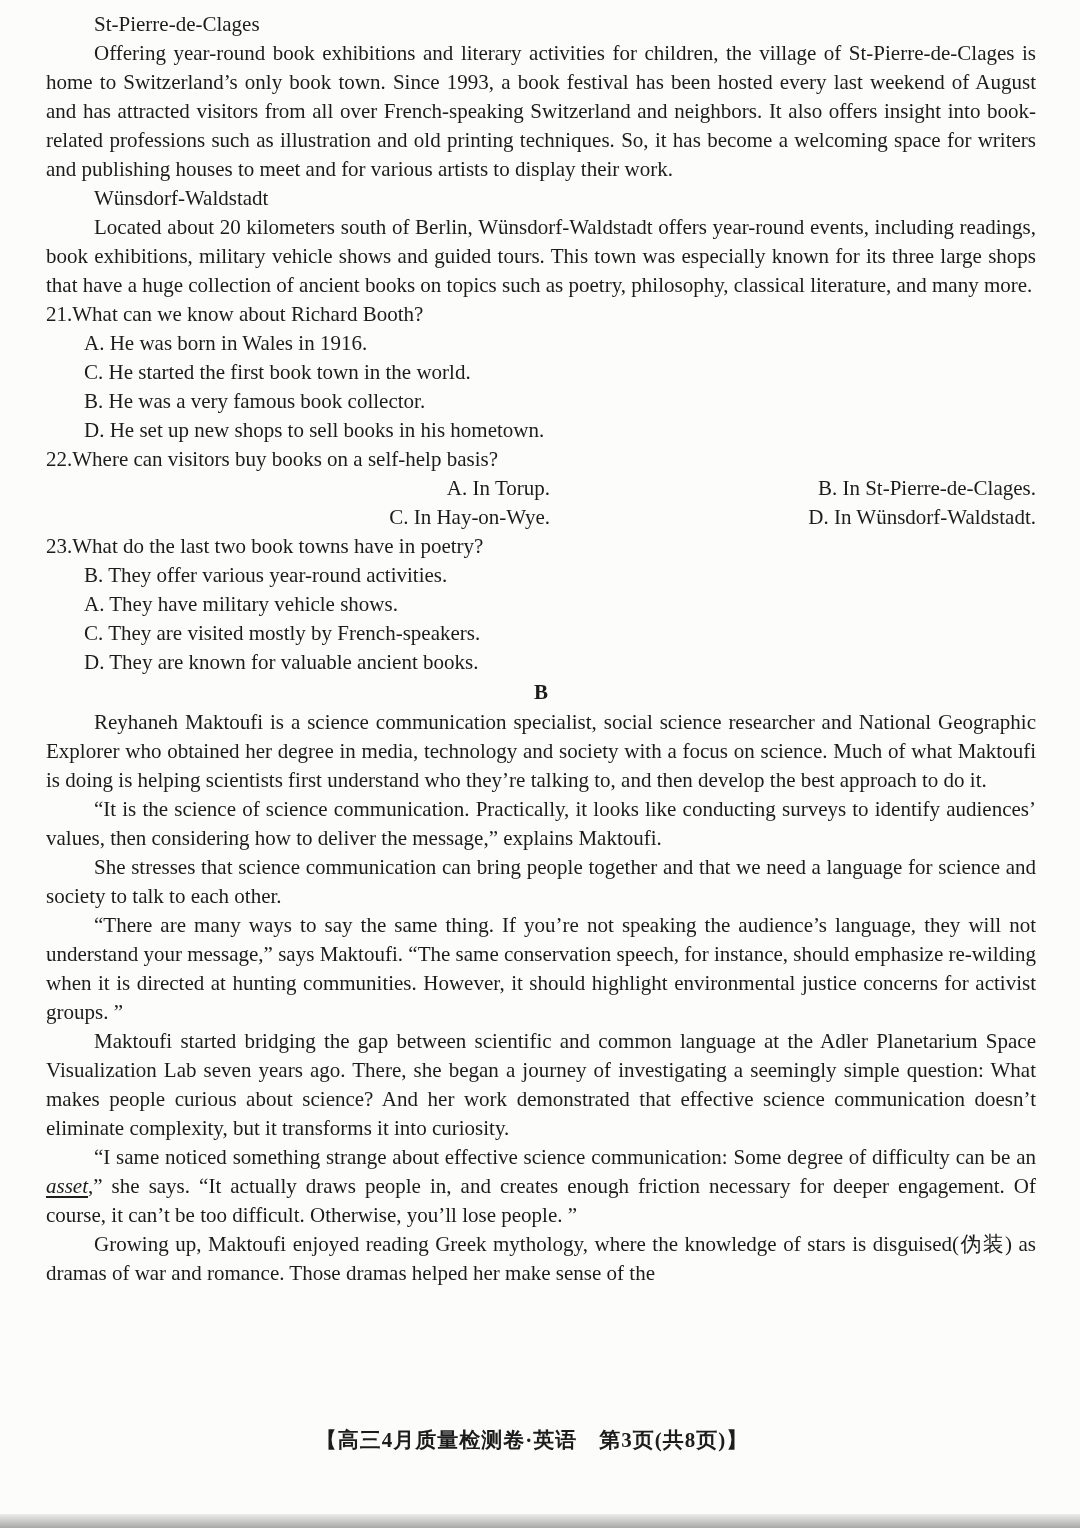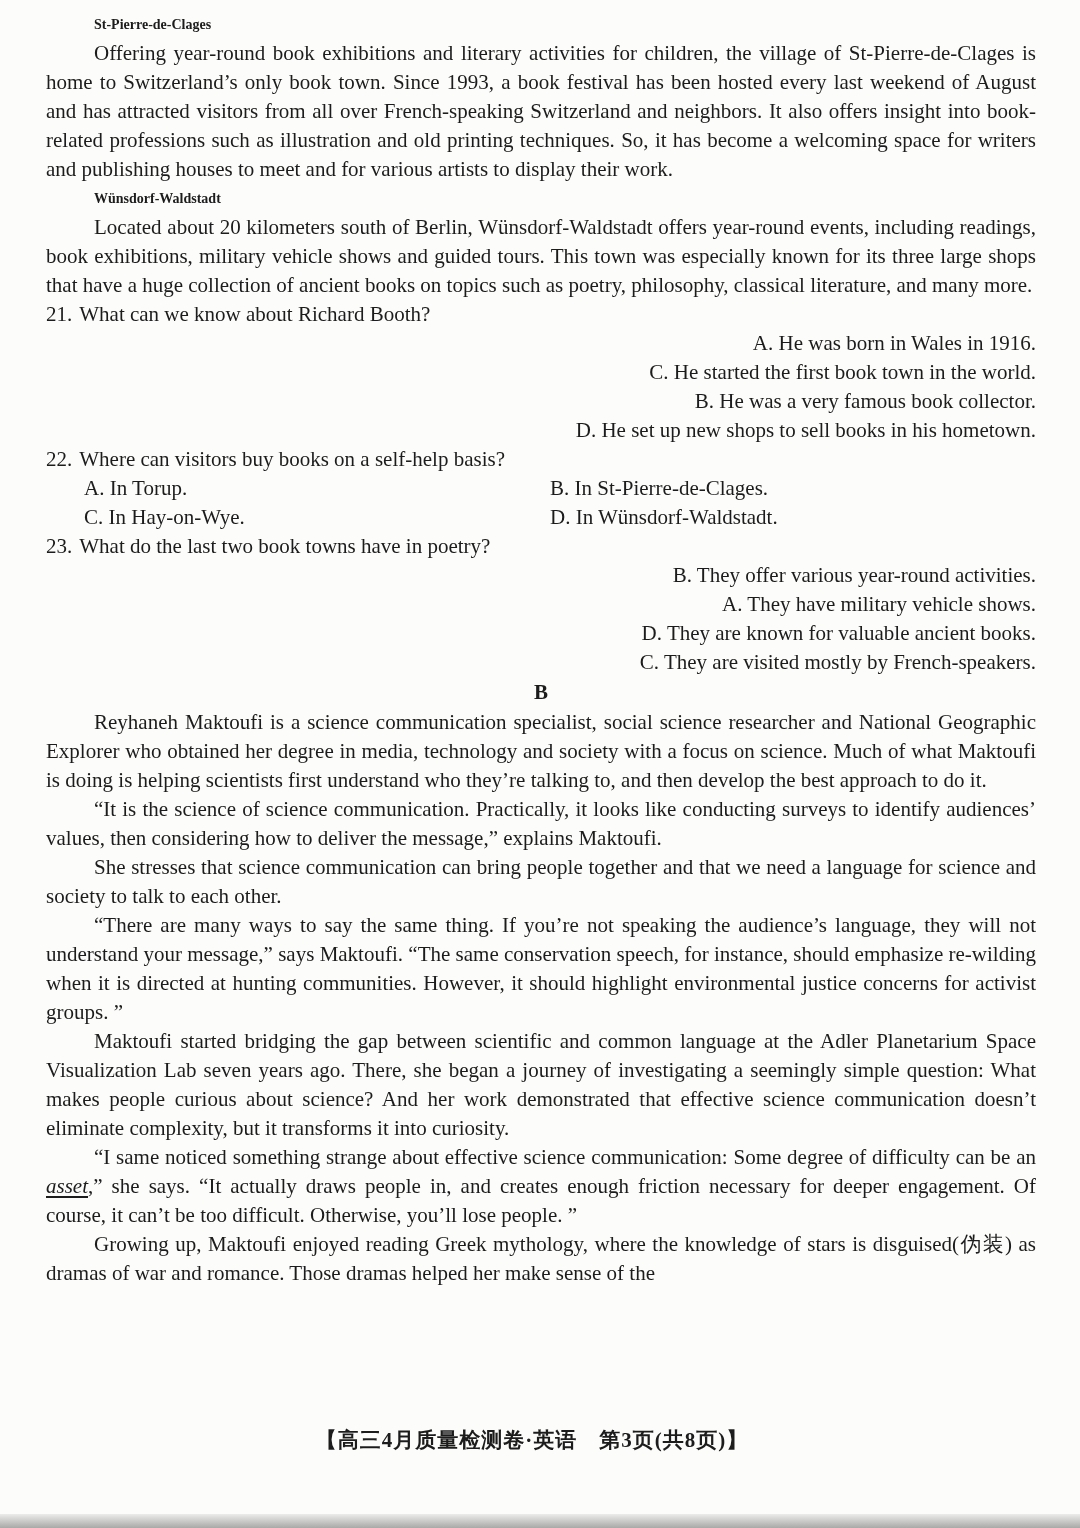--- a/index.html
+++ b/index.html
@@ -13,36 +13,37 @@
     color: #1c1c1c;
     position: relative;
     overflow: hidden;
   }
   .content {
     padding: 10px 44px 0 46px;
     font-size: 21px;
     line-height: 29px;
   }
   .passage-heading {
-    font-weight: bold;
-    font-size: 14px;
+    font-weight: normal;
+    font-size: 21px;
     text-indent: 48px;
     line-height: 29px;
   }
   p.body {
     text-align: justify;
     text-indent: 48px;
   }
   .stem { text-align: left; }
-  .qnum { margin-right: 7px; }
-  .option { padding-left: 38px; text-align: right; }
+  .qnum { }
+  .option { padding-left: 38px; }
   .opt-grid {
     display: grid;
     grid-template-columns: 466px 1fr;
     padding-left: 38px;
+    text-align: right;
   }
   .section-label {
     text-align: center;
     font-weight: bold;
     line-height: 31px;
   }
   .u { text-decoration: underline; text-underline-offset: 3px; font-style: italic; }
   .footer {
     position: absolute;
     left: 0;
@@ -89,22 +90,22 @@
         <span>B. In St-Pierre-de-Clages.</span>
         <span>C. In Hay-on-Wye.</span>
         <span>D. In Wünsdorf-Waldstadt.</span>
       </div>
     </div>
 
     <div class="question">
       <p class="stem"><span class="qnum">23.</span><span>What do the last two book towns have in poetry?</span></p>
       <p class="option">B. They offer various year-round activities.</p>
       <p class="option">A. They have military vehicle shows.</p>
+      <p class="option">C. They are visited mostly by French-speakers.</p>
       <p class="option">D. They are known for valuable ancient books.</p>
-      <p class="option">C. They are visited mostly by French-speakers.</p>
     </div>
 
     <div class="section-label">B</div>
 
     <p class="body">Reyhaneh Maktoufi is a science communication specialist, social science researcher and National Geographic Explorer who obtained her degree in media, technology and society with a focus on science. Much of what Maktoufi is doing is helping scientists first understand who they’re talking to, and then develop the best approach to do it.</p>
     <p class="body">“It is the science of science communication. Practically, it looks like conducting surveys to identify audiences’ values, then considering how to deliver the message,” explains Maktoufi.</p>
     <p class="body">She stresses that science communication can bring people together and that we need a language for science and society to talk to each other.</p>
     <p class="body">“There are many ways to say the same thing. If you’re not speaking the audience’s language, they will not understand your message,” says Maktoufi. “The same conservation speech, for instance, should emphasize re-wilding when it is directed at hunting communities. However, it should highlight environmental justice concerns for activist groups. ”</p>
     <p class="body">Maktoufi started bridging the gap between scientific and common language at the Adler Planetarium Space Visualization Lab seven years ago. There, she began a journey of investigating a seemingly simple question: What makes people curious about science? And her work demonstrated that effective science communication doesn’t eliminate complexity, but it transforms it into curiosity.</p>
     <p class="body"><span>“I same noticed something strange about effective science communication: Some degree of difficulty can be an </span><span class="u">asset</span><span>,” she says. “It actually draws people in, and creates enough friction necessary for deeper engagement. Of course, it can’t be too difficult. Otherwise, you’ll lose people. ”</span></p>

